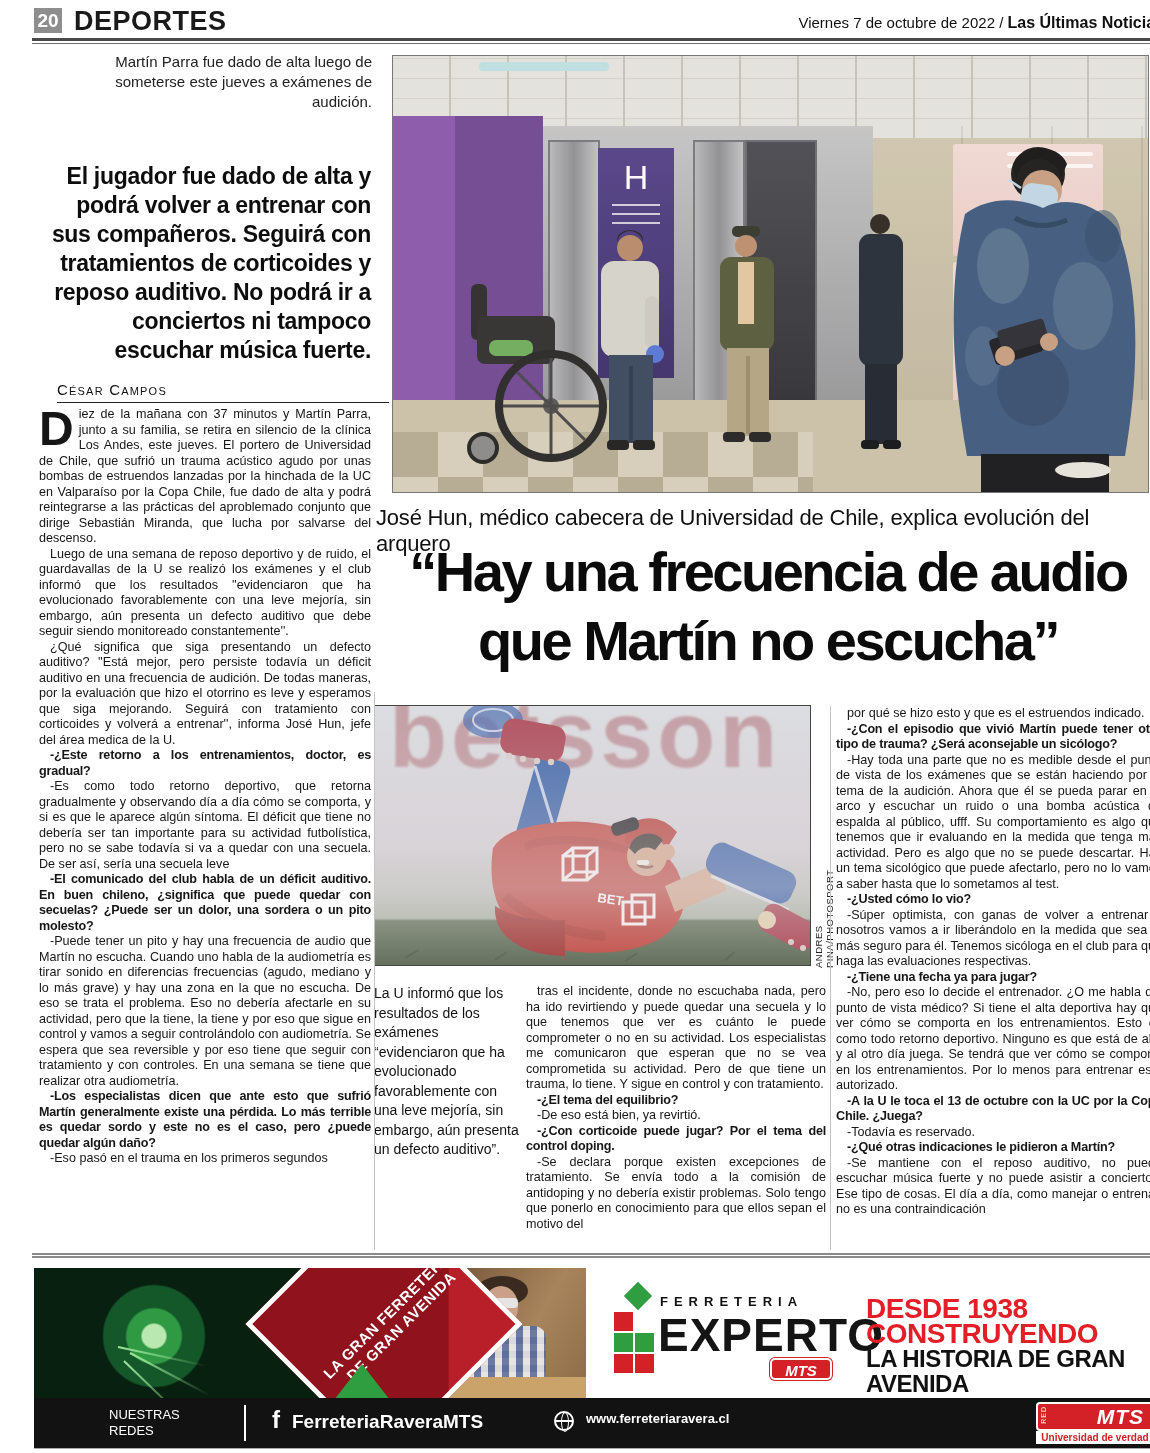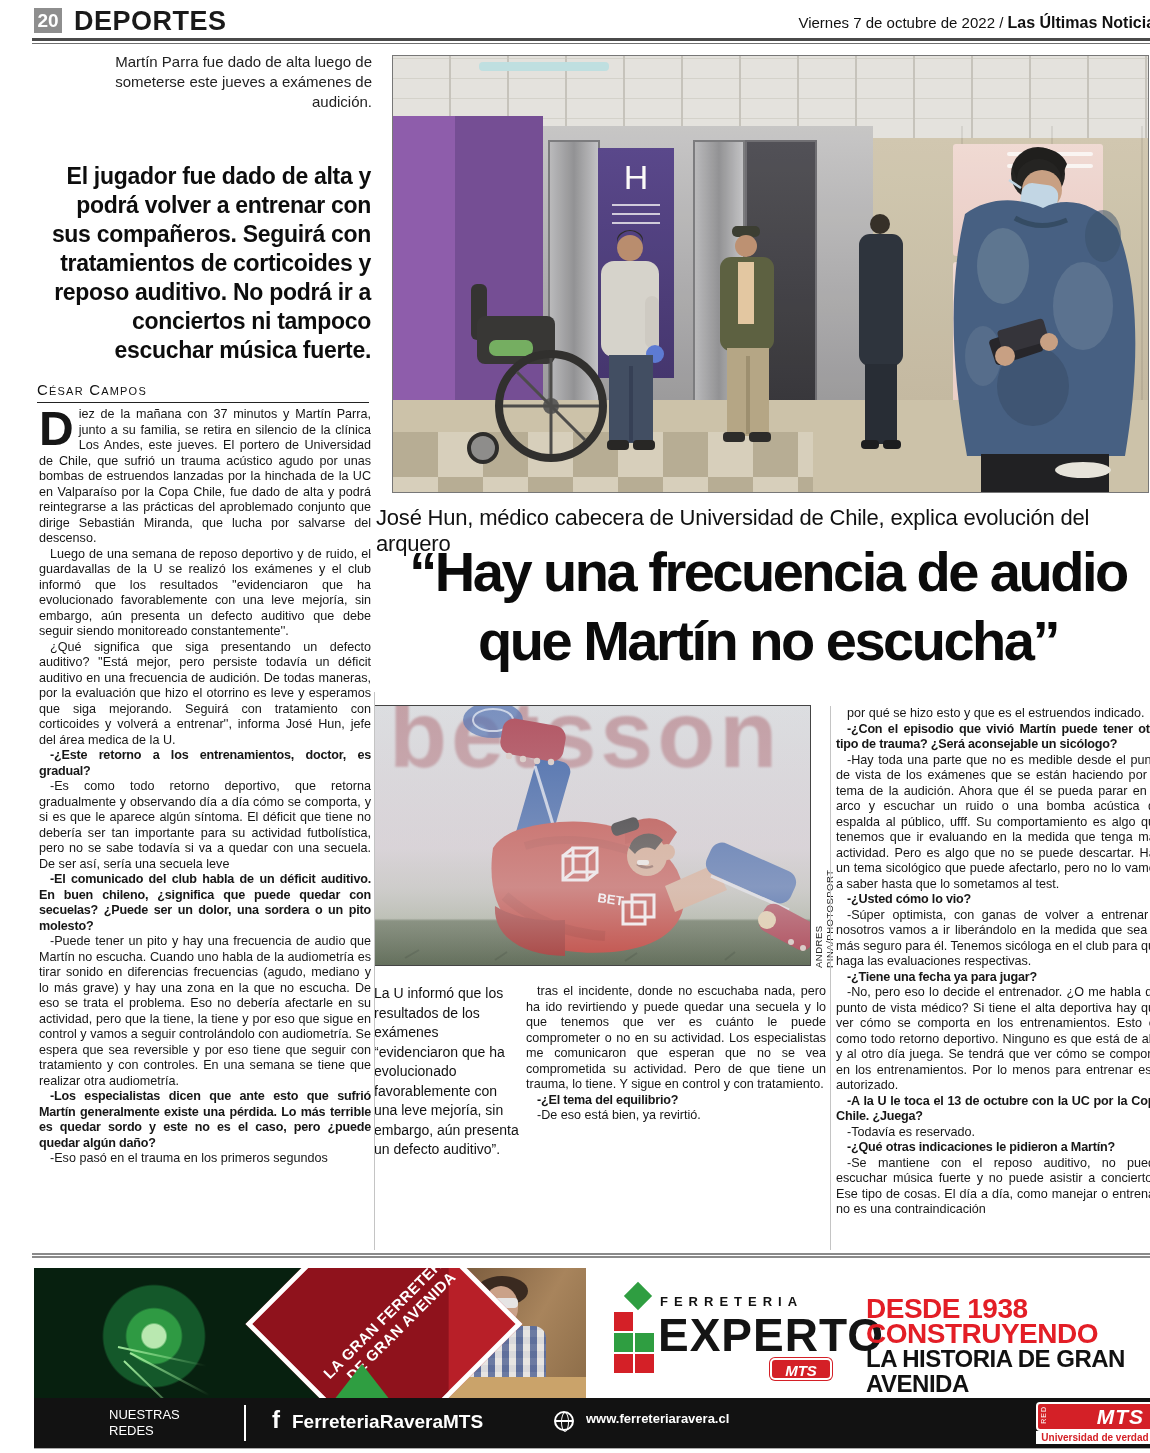--- a/index.html
+++ b/index.html
@@ -14,21 +14,21 @@
   .dateline { position:absolute; right:0; top:8px; font-size:15px; color:#111; }
   .dateline b { font-size:16px; }
   .rule-dbl { position:absolute; left:8px; right:8px; top:38px; height:6px;
               border-top:3px solid #4a4a4a; border-bottom:1px solid #6f6f6f; }
 
   
   .topcaption { position:absolute; left:28px; top:52px; width:320px; text-align:right;
                 font-size:15px; line-height:20px; color:#222; }
   .deck { position:absolute; left:14px; top:162px; width:333px; text-align:right;
           font-size:23px; line-height:29px; font-weight:700; letter-spacing:-.3px; color:#0d0d0d; }
-  .byline { position:absolute; left:13px; top:381px; width:332px; font-size:15px;
+  .byline { position:absolute; left:33px; top:381px; width:332px; font-size:15px;
             font-variant:small-caps; letter-spacing:1.2px; color:#111;
             border-bottom:1.5px solid #222; padding-bottom:4px; }
 
   
   .col { position:absolute; font-size:12.6px; line-height:15.5px; text-align:justify; overflow:hidden; color:#161616; }
   .col-left  { left:15px;  top:407px; width:332px; height:843px; }
   .col-mid   { left:502px; top:984px; width:300px; height:266px; }
   .col-right { left:812px; top:706px; width:326px; height:546px; }
   .para { text-indent:11px; }
   .para.q { font-weight:bold; letter-spacing:-.2px; }
@@ -345,20 +345,22 @@
       <p class="para a">-Es como todo retorno deportivo, que retorna gradualmente y observando día a día cómo se comporta, y si es que le aparece algún síntoma. El déficit que tiene no debería ser tan importante para su actividad futbolística, pero no se sabe todavía si va a quedar con una secuela. De ser así, sería una secuela leve</p>
       <p class="para q">-El comunicado del club habla de un déficit auditivo. En buen chileno, ¿significa que puede quedar con secuelas? ¿Puede ser un dolor, una sordera o un pito molesto?</p>
       <p class="para a">-Puede tener un pito y hay una frecuencia de audio que Martín no escucha. Cuando uno habla de la audiometría es tirar sonido en diferencias frecuencias (agudo, mediano y lo más grave) y hay una zona en la que no escucha. De eso se trata el problema. Eso no debería afectarle en su actividad, pero que la tiene, la tiene y por eso que sigue en control y vamos a seguir controlándolo con audiometría. Se espera que sea reversible y por eso tiene que seguir con tratamiento y con controles. En una semana se tiene que realizar otra audiometría.</p>
       <p class="para q">-Los especialistas dicen que ante esto que sufrió Martín generalmente existe una pérdida. Lo más terrible es quedar sordo y este no es el caso, pero ¿puede quedar algún daño?</p>
       <p class="para a">-Eso pasó en el trauma en los primeros segundos</p>
     </div>
   <div class="col col-mid">
       <p class="para a">tras el incidente, donde no escuchaba nada, pero ha ido revirtiendo y puede quedar una secuela y lo que tenemos que ver es cuánto le puede comprometer o no en su actividad. Los especialistas me comunicaron que esperan que no se vea comprometida su actividad. Pero de que tiene un trauma, lo tiene. Y sigue en control y con tratamiento.</p>
       <p class="para q">-¿El tema del equilibrio?</p>
       <p class="para a">-De eso está bien, ya revirtió.</p>
+      <p class="para q">-¿Con corticoide puede jugar? Por el tema del control doping.</p>
+      <p class="para a">-Se declara porque existen excepciones de tratamiento. Se envía todo a la comisión de antidoping y no debería existir problemas. Solo tengo que ponerlo en conocimiento para que ellos sepan el motivo del</p>
     </div>
   <div class="col col-right">
       <p class="para a">por qué se hizo esto y que es el estruendos indicado.</p>
       <p class="para q">-¿Con el episodio que vivió Martín puede tener otro tipo de trauma? ¿Será aconsejable un sicólogo?</p>
       <p class="para a">-Hay toda una parte que no es medible desde el punto de vista de los exámenes que se están haciendo por el tema de la audición. Ahora que él se pueda parar en el arco y escuchar un ruido o una bomba acústica de espalda al público, ufff. Su comportamiento es algo que tenemos que ir evaluando en la medida que tenga más actividad. Pero es algo que no se puede descartar. Hay un tema sicológico que puede afectarlo, pero no lo vamos a saber hasta que lo sometamos al test.</p>
       <p class="para q">-¿Usted cómo lo vio?</p>
       <p class="para a">-Súper optimista, con ganas de volver a entrenar y nosotros vamos a ir liberándolo en la medida que sea lo más seguro para él. Tenemos sicóloga en el club para que haga las evaluaciones respectivas.</p>
       <p class="para q">-¿Tiene una fecha ya para jugar?</p>
       <p class="para a">-No, pero eso lo decide el entrenador. ¿O me habla del punto de vista médico? Si tiene el alta deportiva hay que ver cómo se comporta en los entrenamientos. Esto es como todo retorno deportivo. Ninguno es que está de alta y al otro día juega. Se tendrá que ver cómo se comporta en los entrenamientos. Por lo menos para entrenar está autorizado.</p>
       <p class="para q">-A la U le toca el 13 de octubre con la UC por la Copa Chile. ¿Juega?</p>

